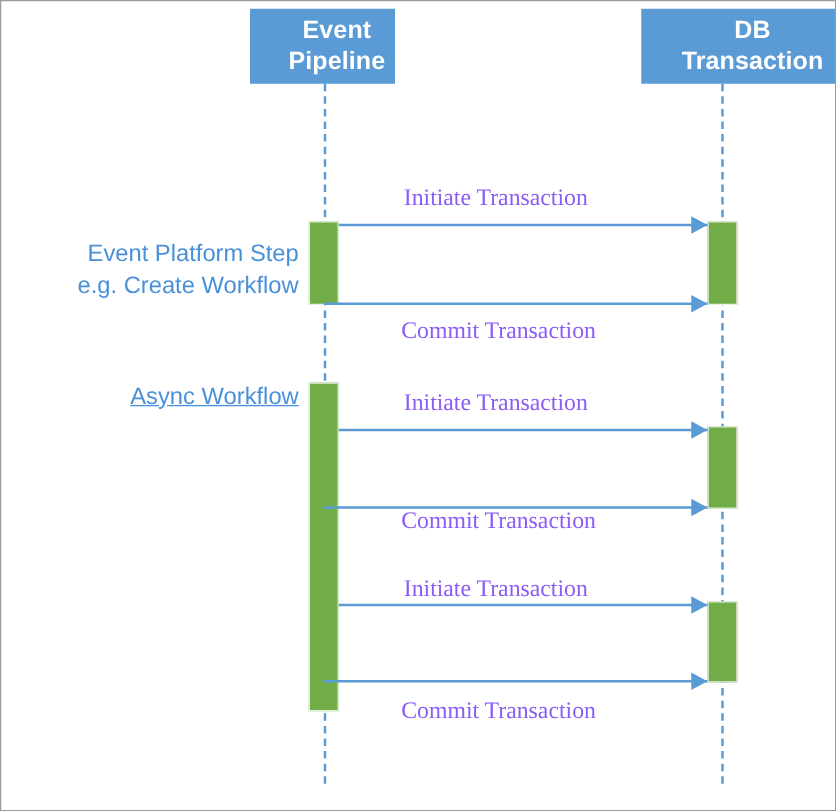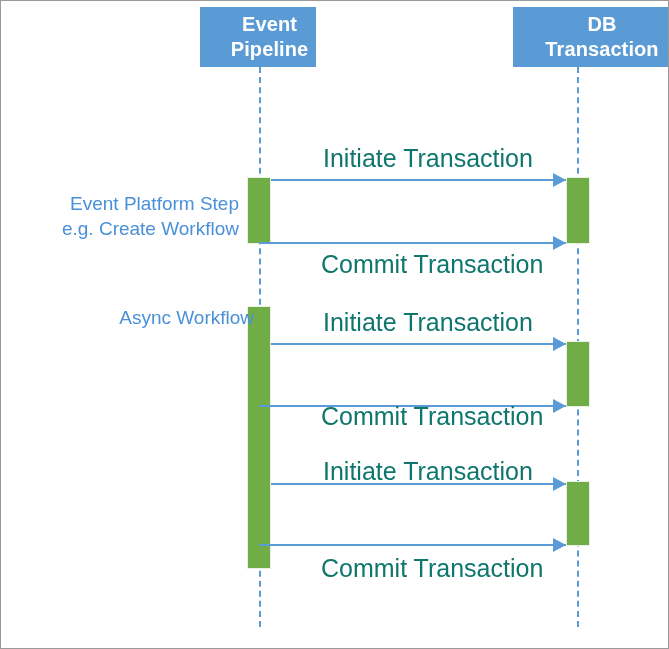--- a/index.html
+++ b/index.html
@@ -68,24 +68,25 @@
   .msg-head {
     position: absolute;
     width: 0;
     height: 0;
     border-top: 7px solid transparent;
     border-bottom: 7px solid transparent;
     border-left: 13px solid #5B9BD5;
   }
   .msg-label {
     position: absolute;
-    color: #0f766e;
-    font-size: 25px;
+    color: #8b5cf6;
+    font-size: 19px;
     line-height: 23px;
     white-space: nowrap;
+    font-family: Liberation Serif, serif;
   }
 
   
   .side-label {
     position: absolute;
     color: #4A90D9;
     font-size: 19px;
     line-height: 25px;
     text-align: right;
     white-space: pre-line;
@@ -133,15 +134,15 @@
   <div class="msg-line" id="m4l" style="left: 270px; top: 482px; width: 295px;"></div>
   <div class="msg-head" id="m4h" style="left: 552px; top: 476px;"></div>
   <div class="msg-label" id="m4t" style="left: 322px; top: 459px;">Initiate Transaction</div>
 
   <div class="msg-line" id="m5l" style="left: 258px; top: 543px; width: 307px;"></div>
   <div class="msg-head" id="m5h" style="left: 552px; top: 537px;"></div>
   <div class="msg-label" id="m5t" style="left: 320px; top: 556px;">Commit Transaction</div>
 
   <div class="side-label" id="s0" style="left: 18px; top: 190px; width: 220px;">Event Platform Step
 e.g. Create Workflow</div>
-  <div class="side-label" id="s1" style="left: 33px; top: 304px; width: 220px;">Async Workflow</div>
+  <div class="side-label" id="s1" style="left: 18px; top: 304px; width: 220px; text-decoration: underline;">Async Workflow</div>
 
 </div>
 
 </body></html>

